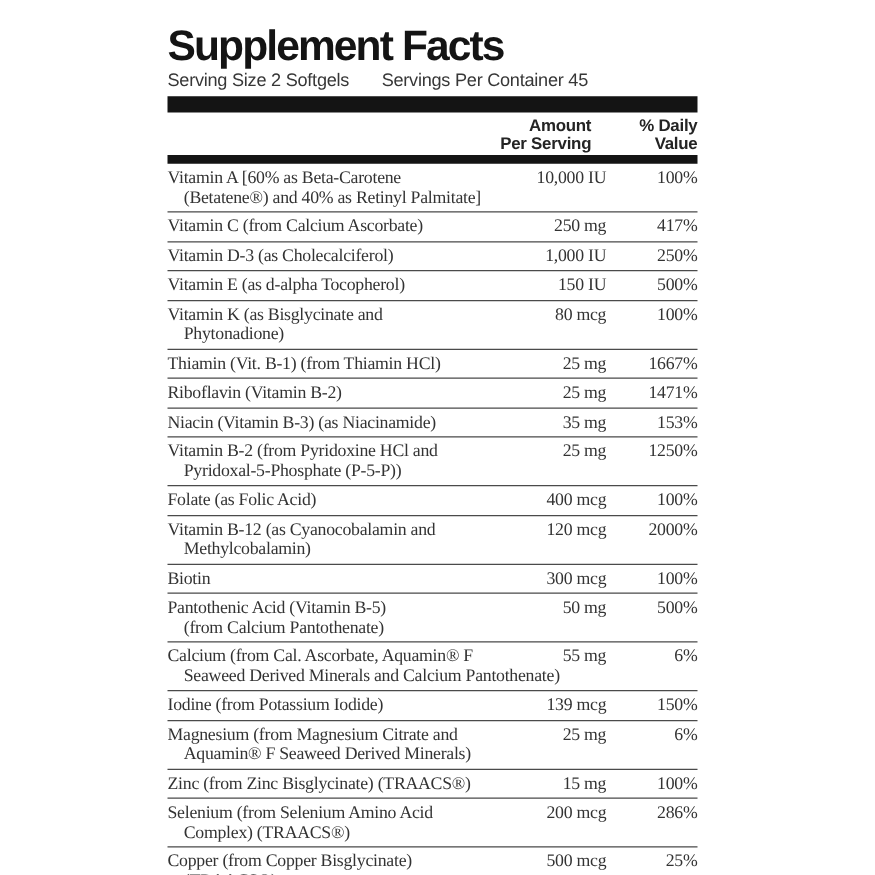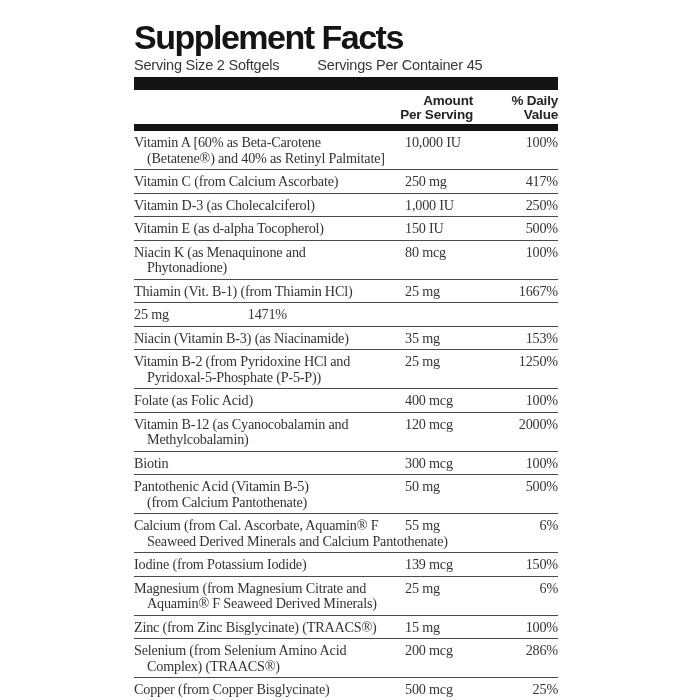--- a/index.html
+++ b/index.html
@@ -7,38 +7,38 @@
     width:700px;height:700px;background:#ffffff;overflow:hidden;
     font-family:"Liberation Sans",sans-serif;
     -webkit-font-smoothing:antialiased;
   }
   .page{position:absolute;left:134px;top:20px;width:424px;color:#333;}
   .title{
     margin:0;font-size:34px;line-height:35px;font-weight:bold;
     letter-spacing:-1.5px;color:#141414;
   }
   .serving{
-    display:flex;gap:38px;font-size:14.5px;line-height:17px;
+    display:flex;gap:26px;font-size:14.5px;line-height:17px;
     margin-top:2px;color:#373737;letter-spacing:-0.2px;white-space:nowrap;
   }
   .bar-thick{height:13px;background:#141414;margin-top:3px;}
   .hdr{
     display:flex;justify-content:flex-end;font-weight:bold;
     font-size:13.5px;line-height:14px;color:#242424;padding:4px 0 2px;
     letter-spacing:-0.2px;
     gap:12px;
   }
   .hdr-amt{text-align:right;}
   .hdr-dv{width:73px;text-align:right;}
   .bar-med{height:7px;background:#141414;}
   .rows{font-size:14.2px;line-height:15.5px;letter-spacing:-0.2px;font-family:Liberation Serif, serif;}
   .row{border-bottom:1px solid #4a4a4a;padding:4px 0 3px;}
   .l1{display:flex;}
   .nm{flex:1;min-width:0;white-space:nowrap;}
-  .amt{width:80px;flex-shrink:0;text-align:left;white-space:nowrap;}
+  .amt{width:80px;flex-shrink:0;text-align:right;white-space:nowrap;}
   .pct{width:73px;flex-shrink:0;text-align:right;white-space:nowrap;}
   .l2{padding-left:13px;white-space:nowrap;}
 </style>
 </head>
 <body>
 
 <div class="page">
   <h1 class="title">Supplement Facts</h1>
 
   <div class="serving">
@@ -86,35 +86,36 @@
       </div>
       <div class="row">
         <div class="l1">
           <span class="nm">Vitamin E (as d-alpha Tocopherol)</span>
           <span class="amt">150 IU</span>
           <span class="pct">500%</span>
         </div>
       </div>
       <div class="row">
         <div class="l1">
-          <span class="nm">Niacin K (as Menaquinone and</span>
+          <span class="nm">Vitamin K (as Bisglycinate and</span>
           <span class="amt">80 mcg</span>
           <span class="pct">100%</span>
         </div>
         <div class="l2">Phytonadione)</div>
       </div>
       <div class="row">
         <div class="l1">
           <span class="nm">Thiamin (Vit. B-1) (from Thiamin HCl)</span>
           <span class="amt">25 mg</span>
           <span class="pct">1667%</span>
         </div>
       </div>
       <div class="row">
         <div class="l1">
+          <span class="nm">Riboflavin (Vitamin B-2)</span>
           <span class="amt">25 mg</span>
           <span class="pct">1471%</span>
         </div>
       </div>
       <div class="row">
         <div class="l1">
           <span class="nm">Niacin (Vitamin B-3) (as Niacinamide)</span>
           <span class="amt">35 mg</span>
           <span class="pct">153%</span>
         </div>

